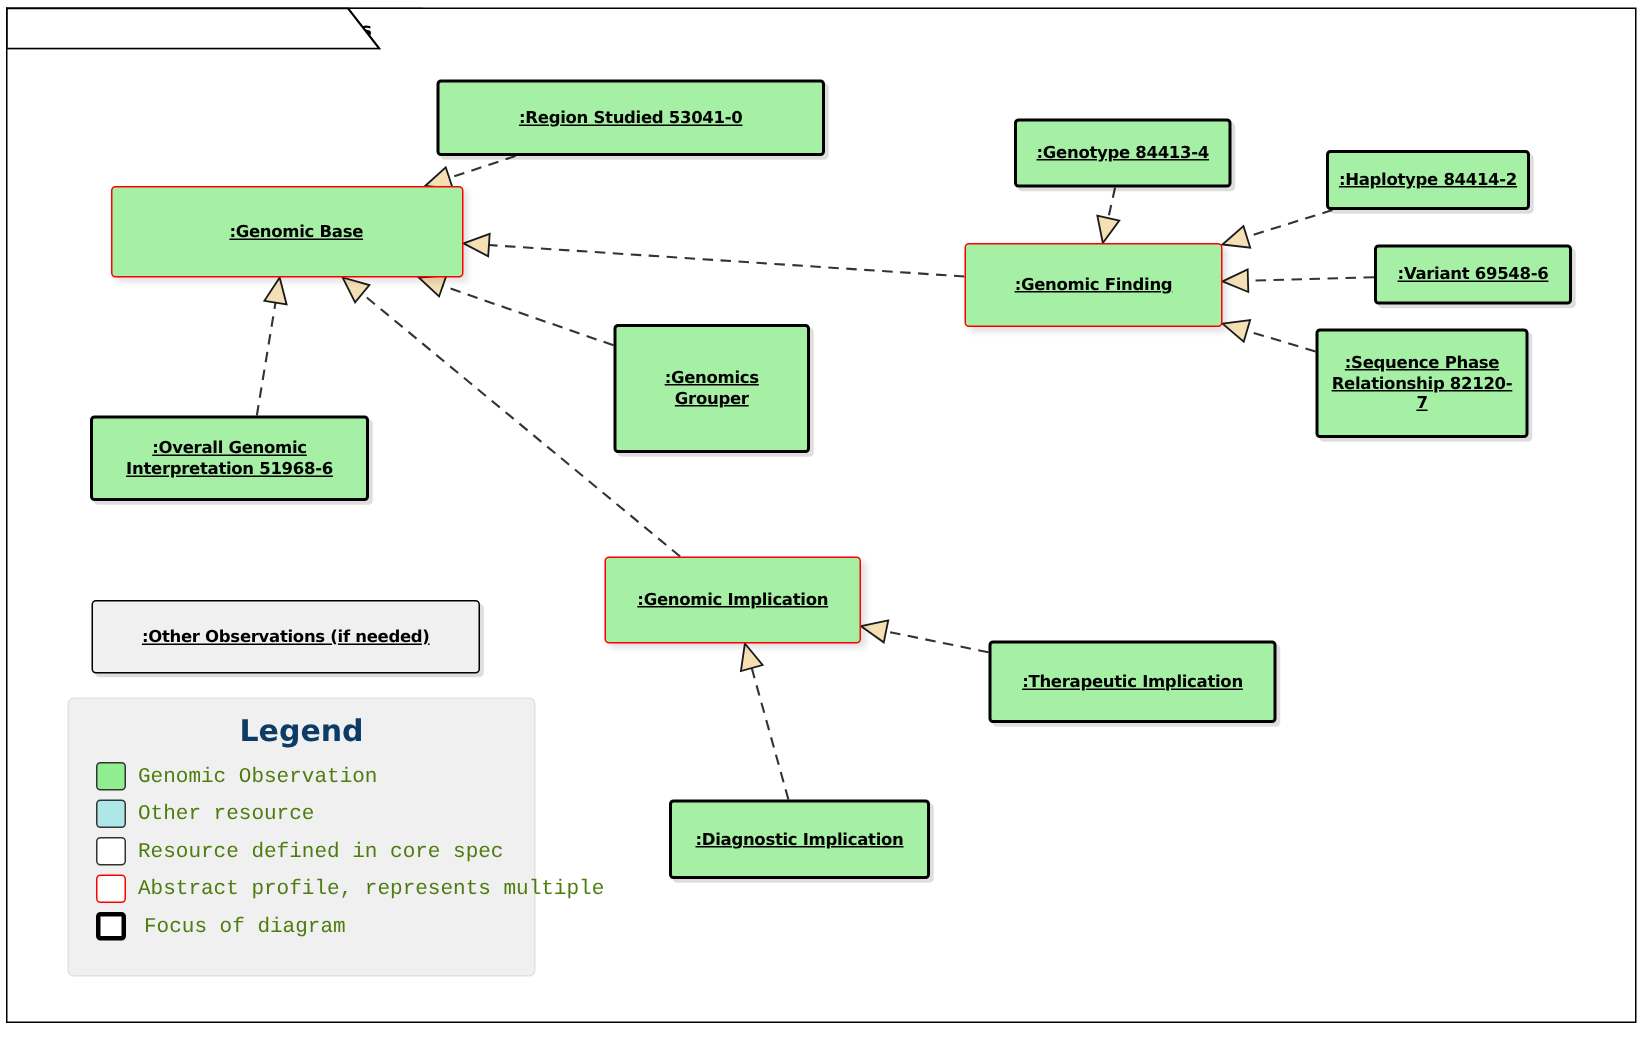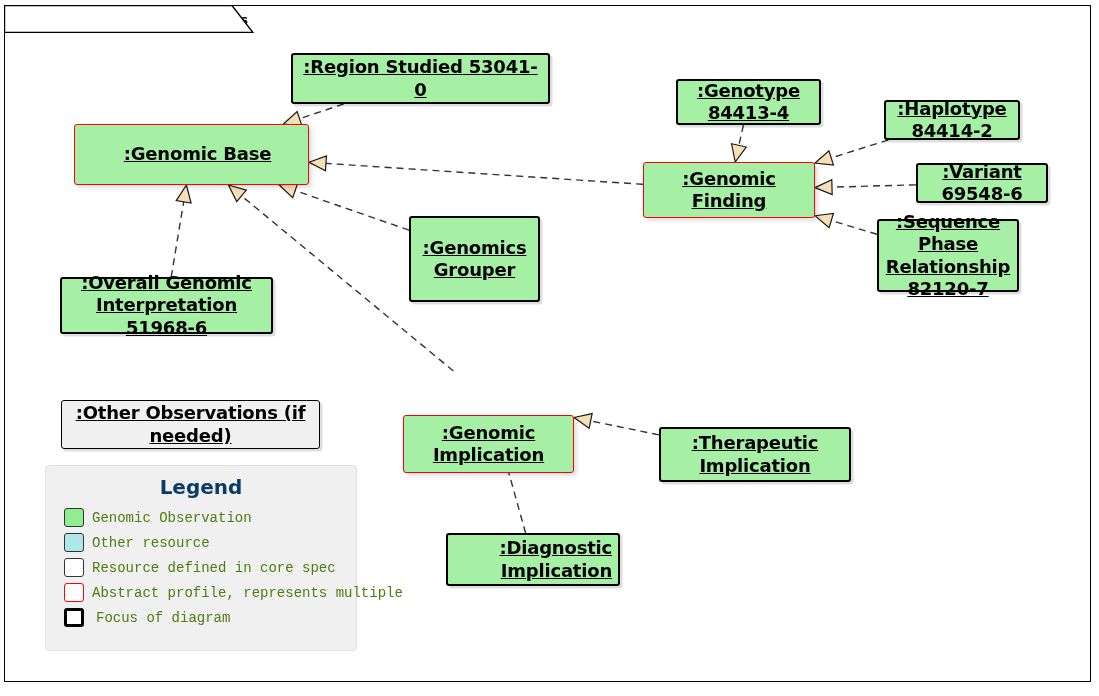--- a/index.html
+++ b/index.html
@@ -75,21 +75,21 @@
     position: absolute;
     box-sizing: border-box;
     display: flex;
     align-items: center;
     justify-content: center;
     text-align: center;
     z-index: 4;
     border-radius: 3px;
   }
   .node .label {
-    font-size: 18px;
+    font-size: 11px;
     font-weight: bold;
     color: #000000;
     text-decoration: underline;
     line-height: 1.25;
     padding: 0 6px;
     letter-spacing: -0.2px;
   }
   
   .fill-green { background: #a6f0a6; }
   .fill-white { background: #f0f0f0; }
@@ -216,27 +216,27 @@
       </div>
       <div class="node fill-green b-focus" style="left: 916px; top: 163px; width: 132px; height: 40px;">
         <span class="label">:Variant 69548-6</span>
       </div>
       <div class="node fill-green b-focus" style="left: 877px; top: 219px; width: 142px; height: 73px;">
         <span class="label">:Sequence Phase Relationship 82120-7</span>
       </div>
       <div class="node fill-green b-focus" style="left: 409px; top: 216px; width: 131px; height: 86px;">
         <span class="label">:Genomics Grouper</span>
       </div>
-      <div class="node fill-green b-focus" style="left: 60px; top: 277px; width: 213px; height: 57px;">
+      <div class="node fill-green b-focus" style="left: 60px; top: 277px; width: 186px; height: 57px;">
         <span class="label">:Overall Genomic Interpretation 51968-6</span>
       </div>
       <div class="node fill-white b-core" style="left: 61px; top: 400px; width: 259px; height: 49px;">
         <span class="label">:Other Observations (if needed)</span>
       </div>
-      <div class="node fill-green b-abstract" style="left: 403px; top: 371px; width: 171px; height: 58px; margin-top: 44px;">
+      <div class="node fill-green b-abstract" style="left: 403px; top: 371px; width: 171px; height: 58px;">
         <span class="label">:Genomic Implication</span>
       </div>
       <div class="node fill-green b-focus" style="left: 659px; top: 427px; width: 192px; height: 55px;">
         <span class="label">:Therapeutic Implication</span>
       </div>
       <div class="node fill-green b-focus" style="left: 446px; top: 533px; width: 174px; height: 53px; text-align: right;">
         <span class="label">:Diagnostic Implication</span>
       </div>
     </div>
 

